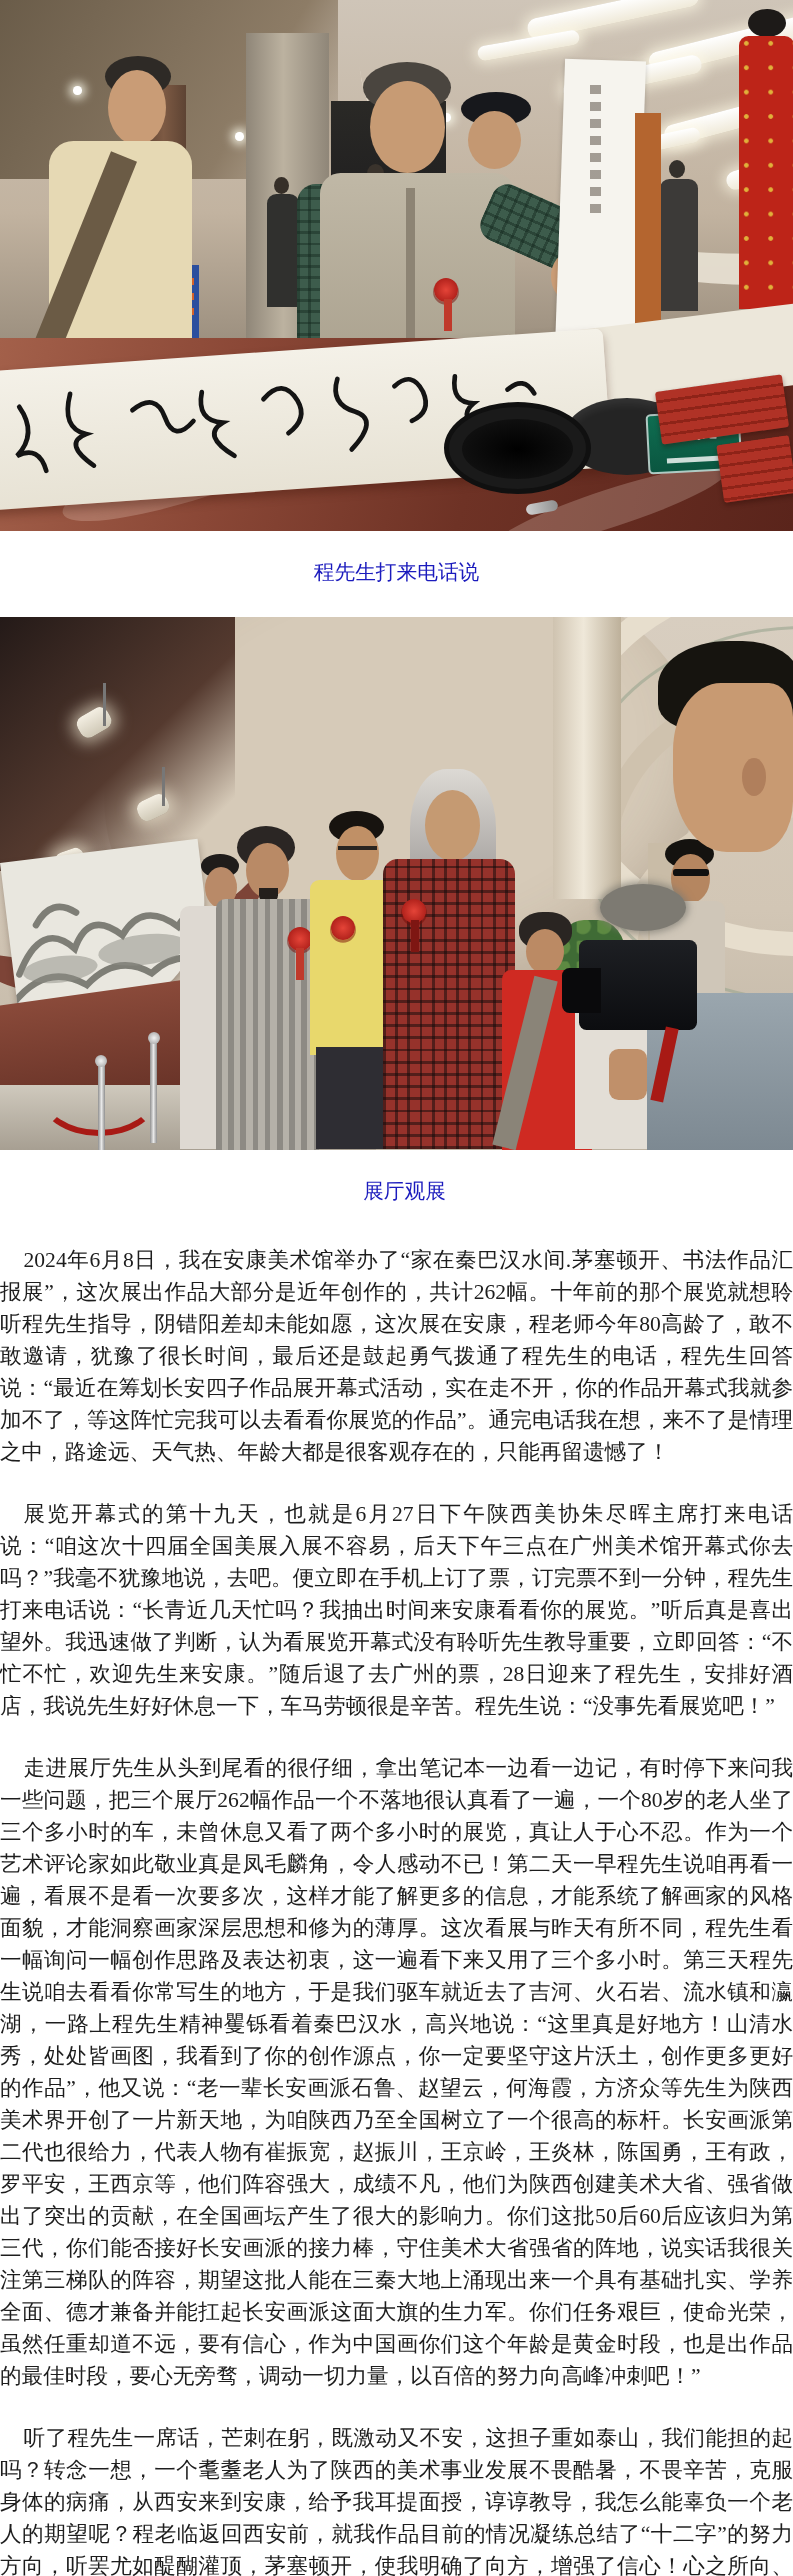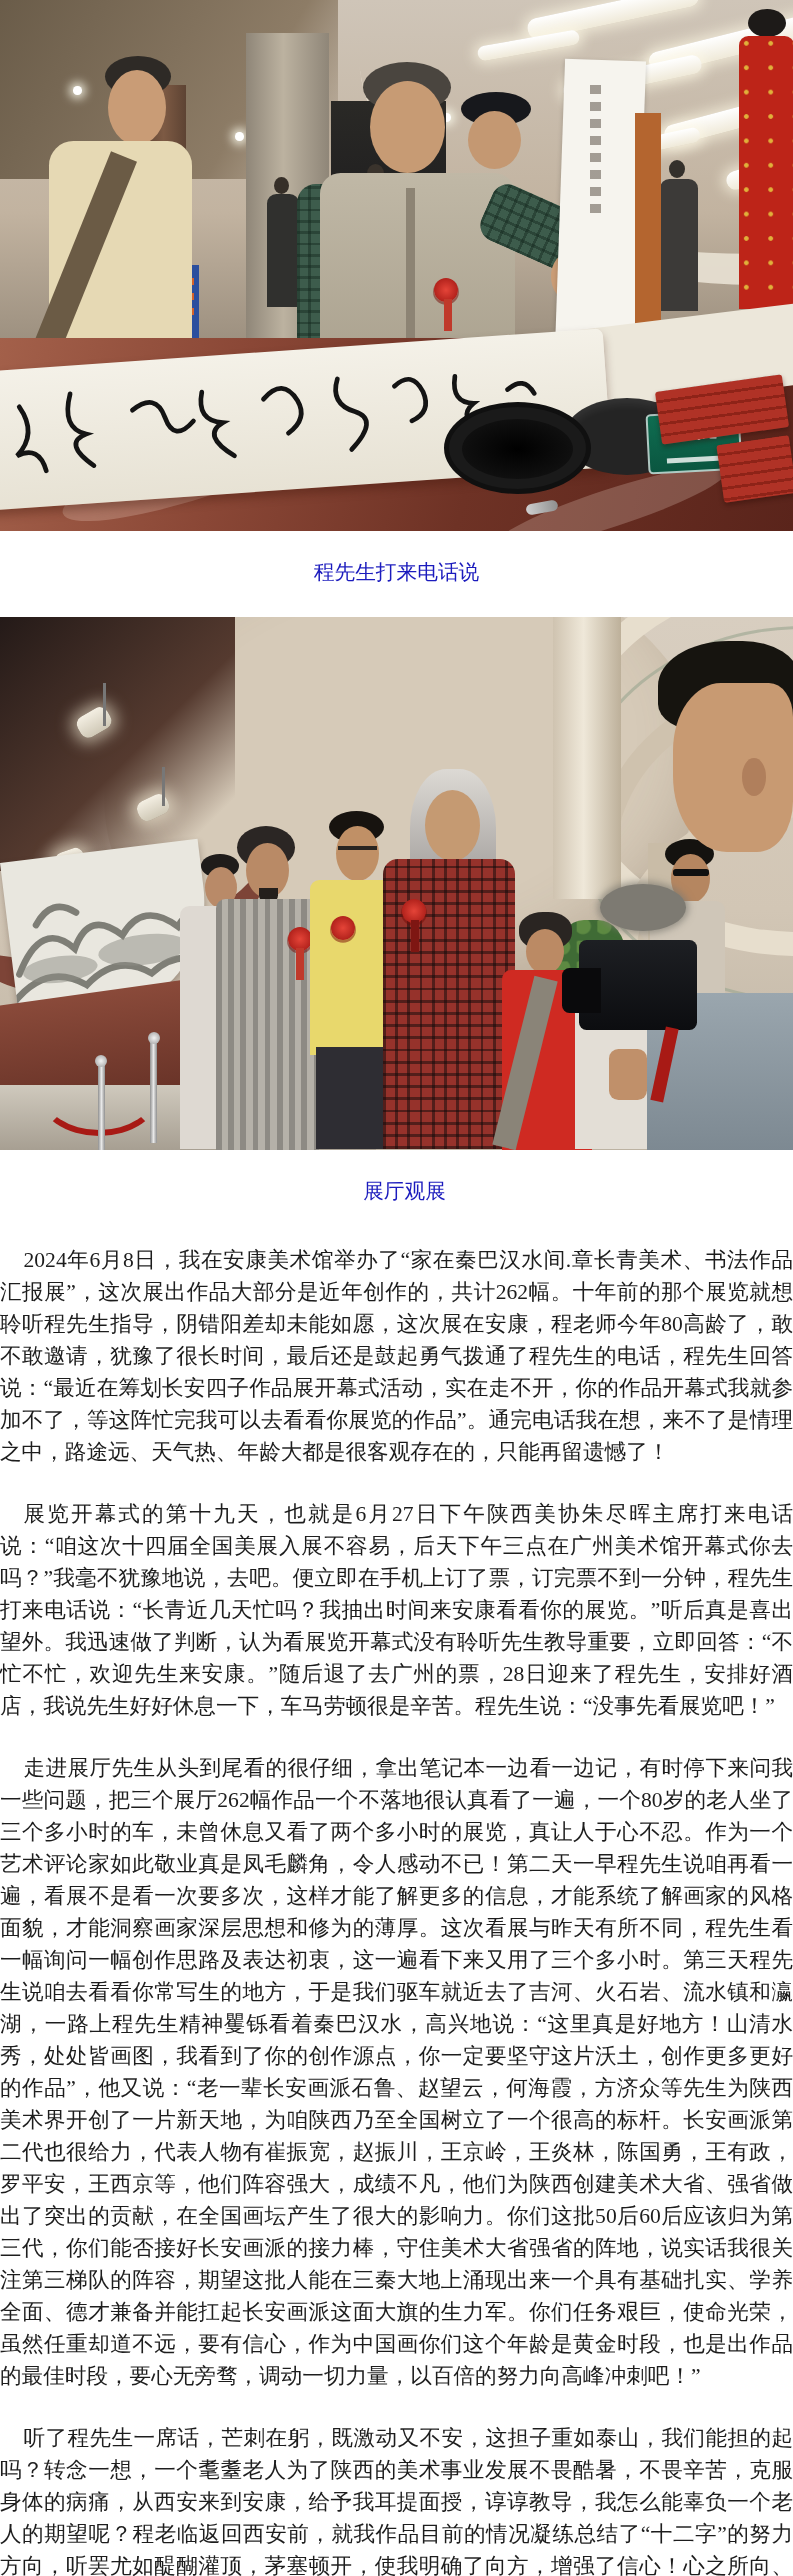--- a/index.html
+++ b/index.html
@@ -252,18 +252,18 @@
   <div class="abs mic" style="left:600px;top:267px;width:86px;height:47px;"></div>
   <div class="abs camera" style="left:579px;top:323px;width:118px;height:90px;"></div>
   <div class="abs" style="left:562px;top:351px;width:39px;height:45px;background:#0a0a0c;border-radius:7.5px 0 0 7.5px;"></div>
   <div class="abs" style="left:609px;top:432px;width:38px;height:51px;background:#c0906a;border-radius:9.4px;"></div>
   <div class="abs" style="left:658px;top:410px;width:13px;height:75px;background:#a81a15;transform:rotate(12deg);"></div>
 </div>
 
 <div class="caption" id="caption2">展厅观展</div>
 
 <div class="article">
-  <p>2024年6月8日，我在安康美术馆举办了“家在秦巴汉水间.章长青美术、书法作品汇报展”，这次展出作品大部分是近年创作的，共计262幅。十年前的那个展览就想聆听程先生指导，阴错阳差却未能如愿，这次展在安康，程老师今年80高龄了，敢不敢邀请，犹豫了很长时间，最后还是鼓起勇气拨通了程先生的电话，程先生回答说：“最近在筹划长安四子作品展开幕式活动，实在走不开，你的作品开幕式我就参加不了，等这阵忙完我可以去看看你展览的作品”。通完电话我在想，来不了是情理之中，路途远、天气热、年龄大都是很客观存在的，只能再留遗憾了！</p>
+  <p>2024年6月8日，我在安康美术馆举办了“家在秦巴汉水间.茅塞顿开、书法作品汇报展”，这次展出作品大部分是近年创作的，共计262幅。十年前的那个展览就想聆听程先生指导，阴错阳差却未能如愿，这次展在安康，程老师今年80高龄了，敢不敢邀请，犹豫了很长时间，最后还是鼓起勇气拨通了程先生的电话，程先生回答说：“最近在筹划长安四子作品展开幕式活动，实在走不开，你的作品开幕式我就参加不了，等这阵忙完我可以去看看你展览的作品”。通完电话我在想，来不了是情理之中，路途远、天气热、年龄大都是很客观存在的，只能再留遗憾了！</p>
   <p>展览开幕式的第十九天，也就是6月27日下午陕西美协朱尽晖主席打来电话说：“咱这次十四届全国美展入展不容易，后天下午三点在广州美术馆开幕式你去吗？”我毫不犹豫地说，去吧。便立即在手机上订了票，订完票不到一分钟，程先生打来电话说：“长青近几天忙吗？我抽出时间来安康看看你的展览。”听后真是喜出望外。我迅速做了判断，认为看展览开幕式没有聆听先生教导重要，立即回答：“不忙不忙，欢迎先生来安康。”随后退了去广州的票，28日迎来了程先生，安排好酒店，我说先生好好休息一下，车马劳顿很是辛苦。程先生说：“没事先看展览吧！”</p>
   <p>走进展厅先生从头到尾看的很仔细，拿出笔记本一边看一边记，有时停下来问我一些问题，把三个展厅262幅作品一个不落地很认真看了一遍，一个80岁的老人坐了三个多小时的车，未曾休息又看了两个多小时的展览，真让人于心不忍。作为一个艺术评论家如此敬业真是凤毛麟角，令人感动不已！第二天一早程先生说咱再看一遍，看展不是看一次要多次，这样才能了解更多的信息，才能系统了解画家的风格面貌，才能洞察画家深层思想和修为的薄厚。这次看展与昨天有所不同，程先生看一幅询问一幅创作思路及表达初衷，这一遍看下来又用了三个多小时。第三天程先生说咱去看看你常写生的地方，于是我们驱车就近去了吉河、火石岩、流水镇和瀛湖，一路上程先生精神矍铄看着秦巴汉水，高兴地说：“这里真是好地方！山清水秀，处处皆画图，我看到了你的创作源点，你一定要坚守这片沃土，创作更多更好的作品”，他又说：“老一辈长安画派石鲁、赵望云，何海霞，方济众等先生为陕西美术界开创了一片新天地，为咱陕西乃至全国树立了一个很高的标杆。长安画派第二代也很给力，代表人物有崔振宽，赵振川，王京岭，王炎林，陈国勇，王有政，罗平安，王西京等，他们阵容强大，成绩不凡，他们为陕西创建美术大省、强省做出了突出的贡献，在全国画坛产生了很大的影响力。你们这批50后60后应该归为第三代，你们能否接好长安画派的接力棒，守住美术大省强省的阵地，说实话我很关注第三梯队的阵容，期望这批人能在三秦大地上涌现出来一个具有基础扎实、学养全面、德才兼备并能扛起长安画派这面大旗的生力军。你们任务艰巨，使命光荣，虽然任重却道不远，要有信心，作为中国画你们这个年龄是黄金时段，也是出作品的最佳时段，要心无旁骛，调动一切力量，以百倍的努力向高峰冲刺吧！”</p>
   <p>听了程先生一席话，芒刺在躬，既激动又不安，这担子重如泰山，我们能担的起吗？转念一想，一个耄耋老人为了陕西的美术事业发展不畏酷暑，不畏辛苦，克服身体的病痛，从西安来到安康，给予我耳提面授，谆谆教导，我怎么能辜负一个老人的期望呢？程老临返回西安前，就我作品目前的情况凝练总结了“十二字”的努力方向，听罢尤如醍醐灌顶，茅塞顿开，使我明确了向方，增强了信心！心之所向、素履以往，路虽远行则将至，事虽难做则必成。竭尽全力向程老指引的目标冲刺！</p>
 </div>
 
 
 </body></html>

